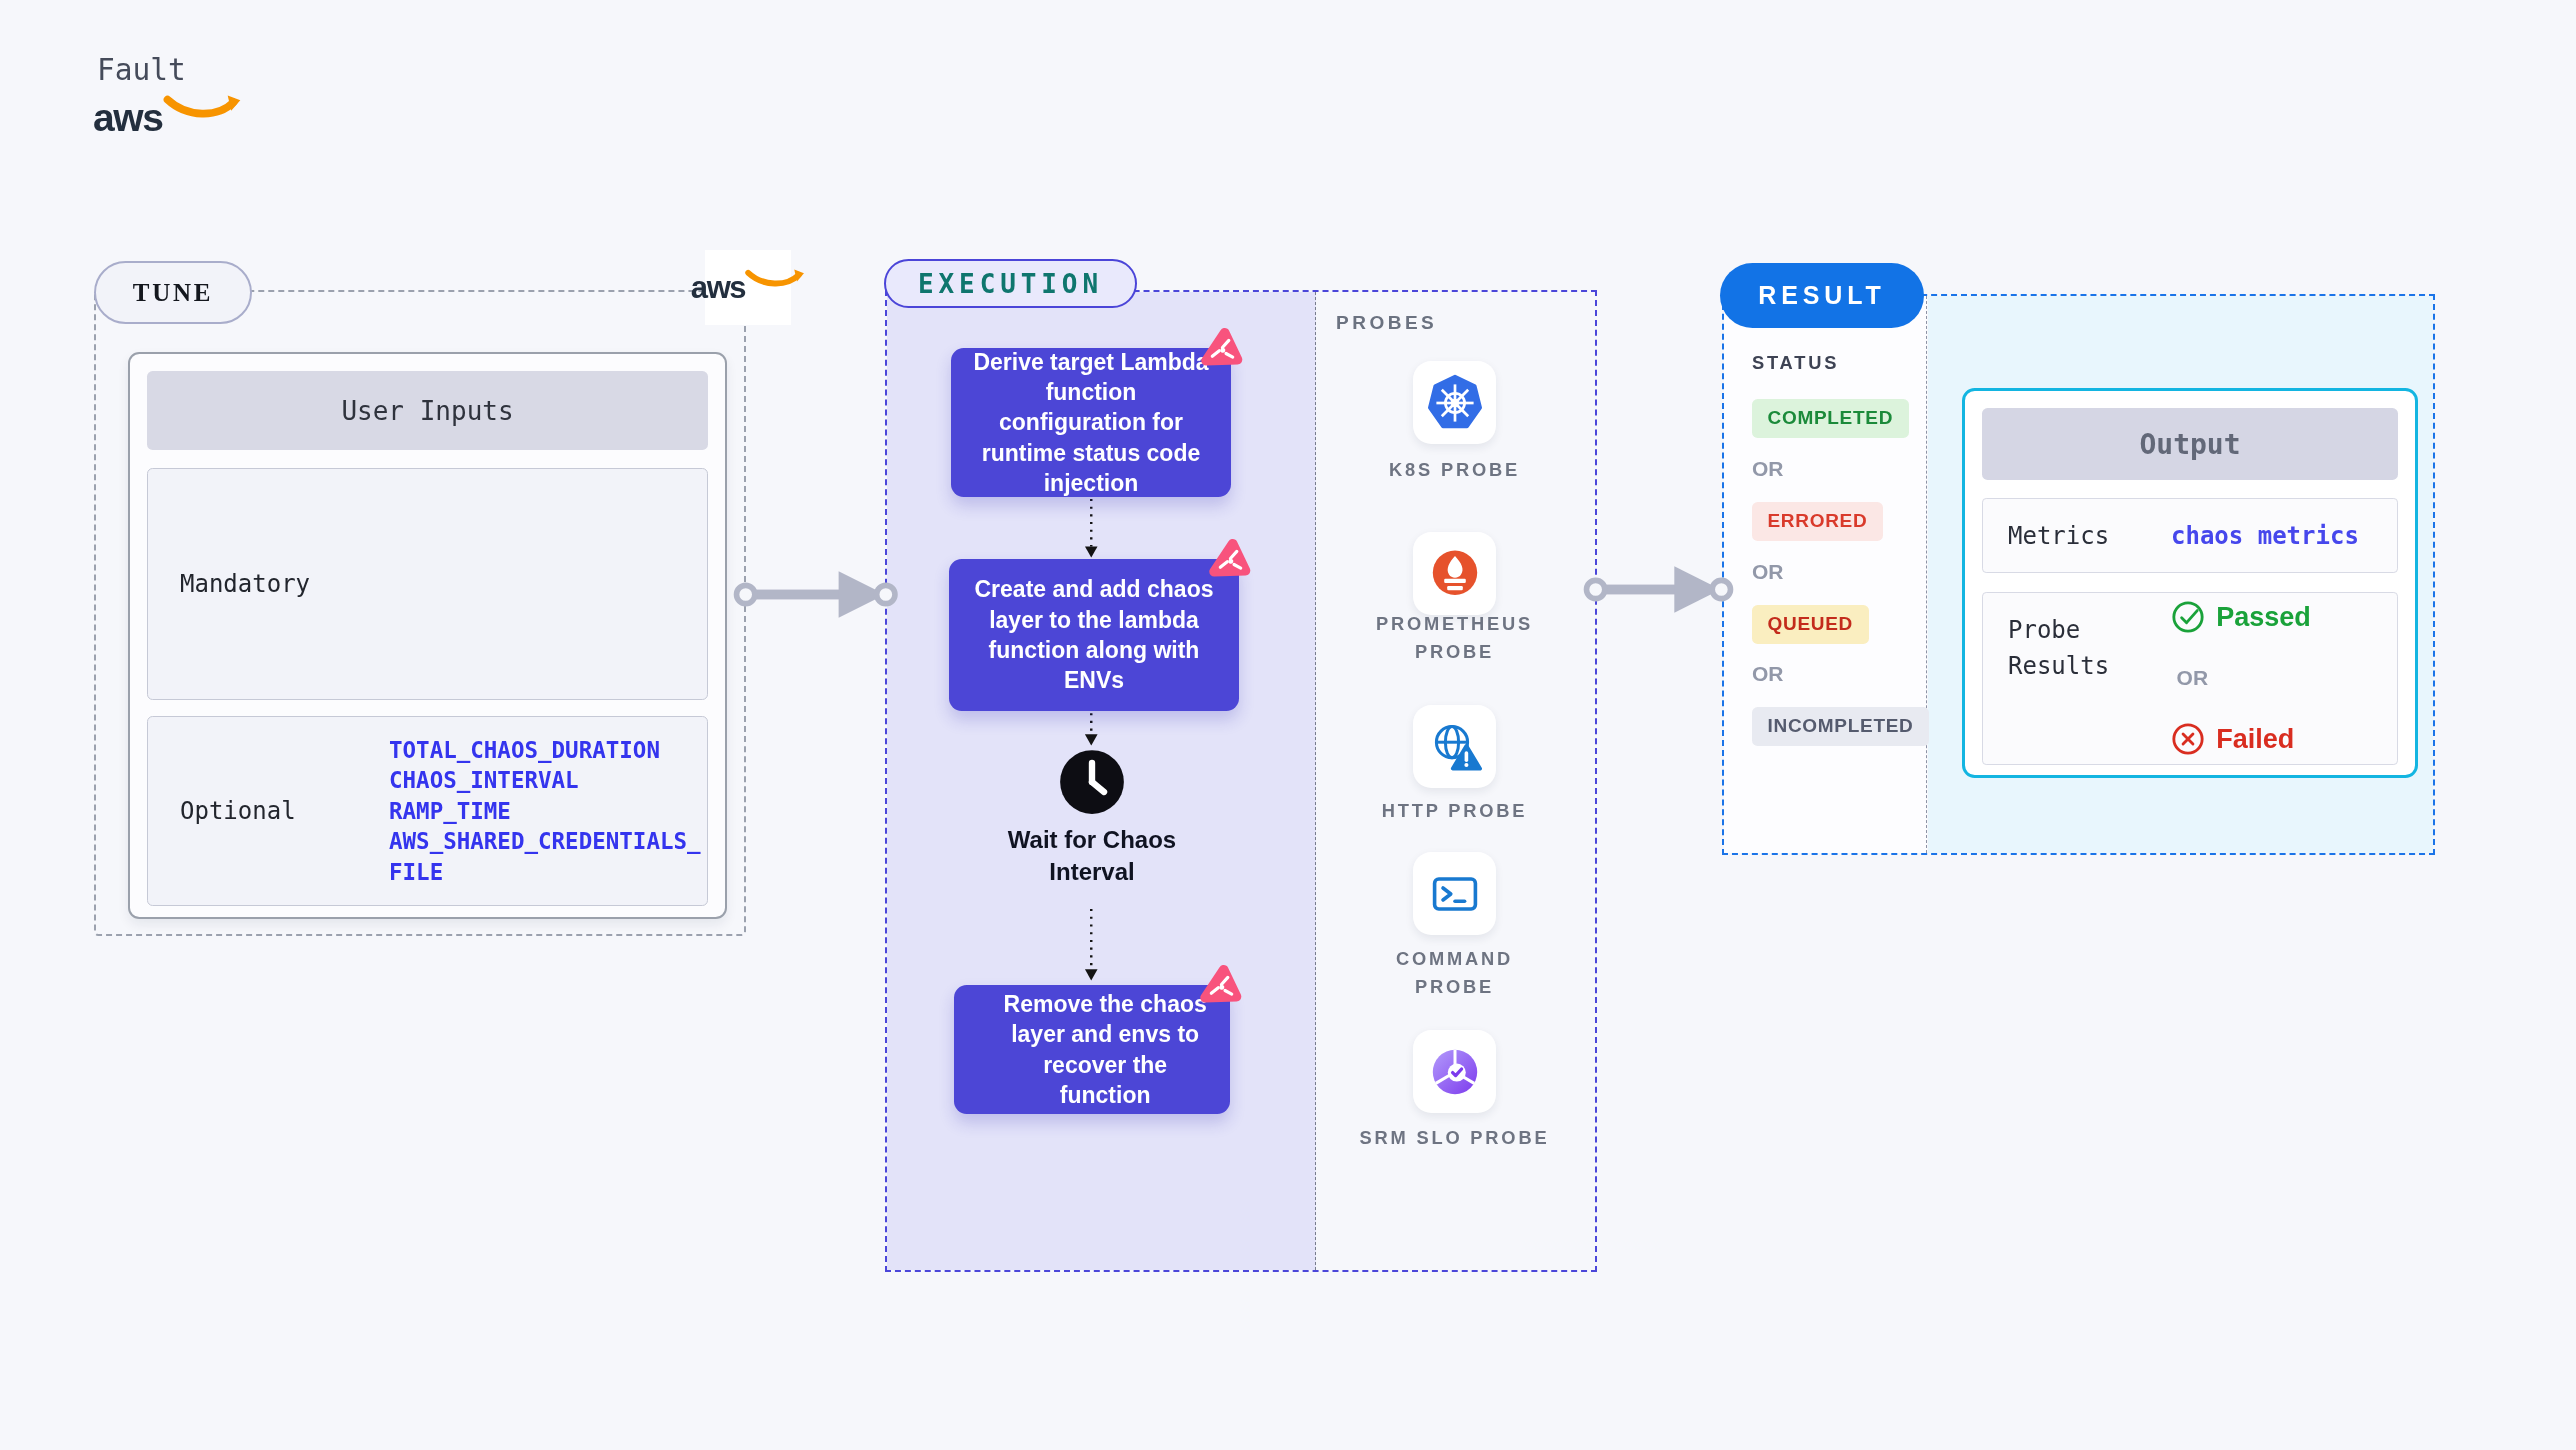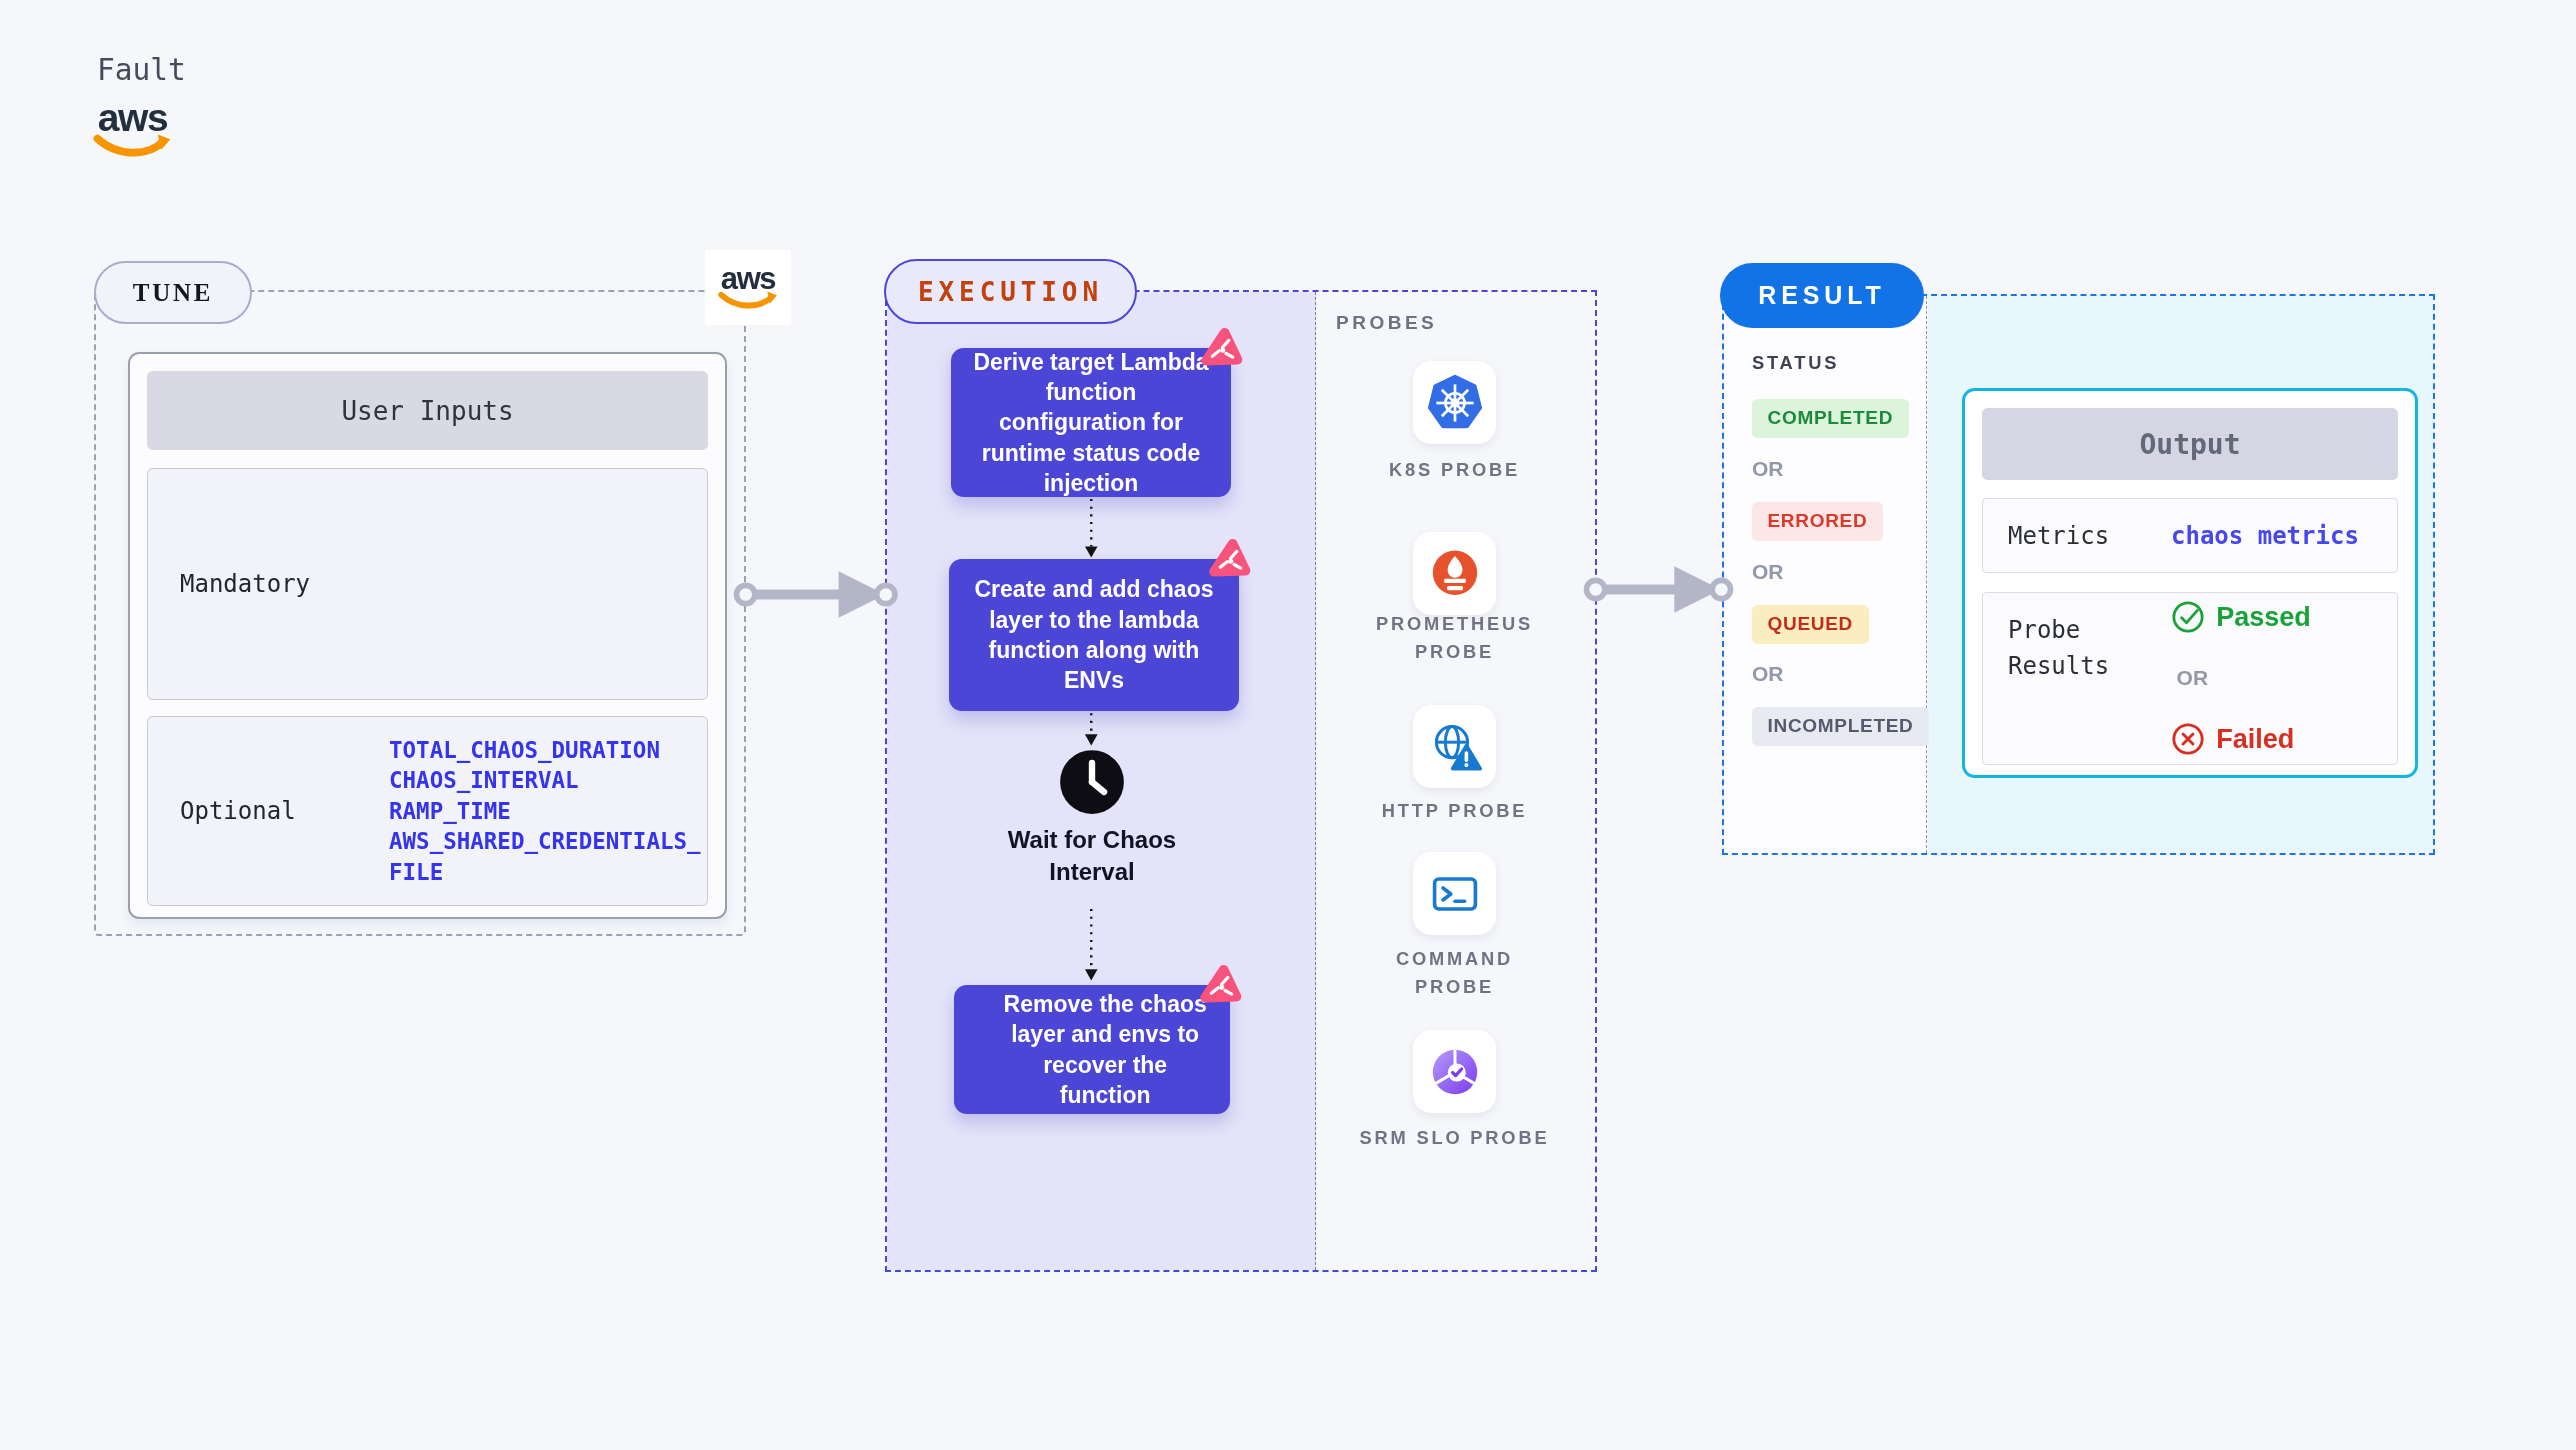--- a/index.html
+++ b/index.html
@@ -5,33 +5,33 @@
   * { margin:0; padding:0; box-sizing:border-box; }
   html,body { background:#f6f7fb; }
   body { font-family:"Liberation Sans","DejaVu Sans",sans-serif; }
   #stage { position:relative; width:2576px; height:1451px; background:#f6f7fb; overflow:hidden; }
   .abs { position:absolute; }
 
   
   .eyebrow { left:97px; top:53px; font-family:"DejaVu Sans Mono","Liberation Mono",monospace;
              font-size:29.5px; font-weight:500; color:#454b5a; }
   .page-title { left:191px; top:90px; font-size:39px; font-weight:800; color:#0b0e1b; letter-spacing:-0.4px; }
-  .aws-logo { display:flex; flex-direction:column; align-items:center; line-height:1; }
+  .aws-logo { display:flex; flex-direction:row; line-height:1; }
   .aws-logo .aws-word { font-weight:700; font-size:39px; color:#232f3e; letter-spacing:-1.4px; }
   .aws-logo-main { left:93px; top:98px; }
   .aws-logo svg { margin-top:-4.2px; }
 
   
   .pill { display:flex; align-items:center; justify-content:center; border-radius:34px; z-index:5; }
   .tune-pill  { left:94px; top:261px; width:158px; height:63px; background:#f2f3f9;
                 border:2.1px solid #a9adcb; font-family:Liberation Serif, serif;
                 font-weight:700; font-size:25px; letter-spacing:2.8px; color:#14171e; }
-  .exec-pill  { left:884px; top:259px; width:253px; height:65px; background:#e9e9fc;
+  .exec-pill  { left:884px; top:259px; width:253px; height:49px; background:#e9e9fc;
                 border:2.8px solid #4b45d8; font-family:"DejaVu Sans Mono","Liberation Mono",monospace;
-                font-weight:700; font-size:26px; letter-spacing:4.9px; color:#c2410c; }
+                font-weight:700; font-size:26px; letter-spacing:4.9px; color:#0f766e; }
   .result-pill{ left:1720px; top:263px; width:204px; height:65px; background:#1273e6;
                 font-weight:800; font-size:25px; letter-spacing:4.9px; color:#ffffff; }
 
   
   .tune-panel { left:94px; top:290px; width:652px; height:646px;
                 border:2.1px dashed #9ba1ae; border-radius:4.2px; }
   .tune-aws-box { left:705px; top:250px; width:86px; height:75px; background:#ffffff;
                   display:flex; align-items:center; justify-content:center; z-index:4; }
   .tune-aws-box .aws-word { font-size:31px; }
 

